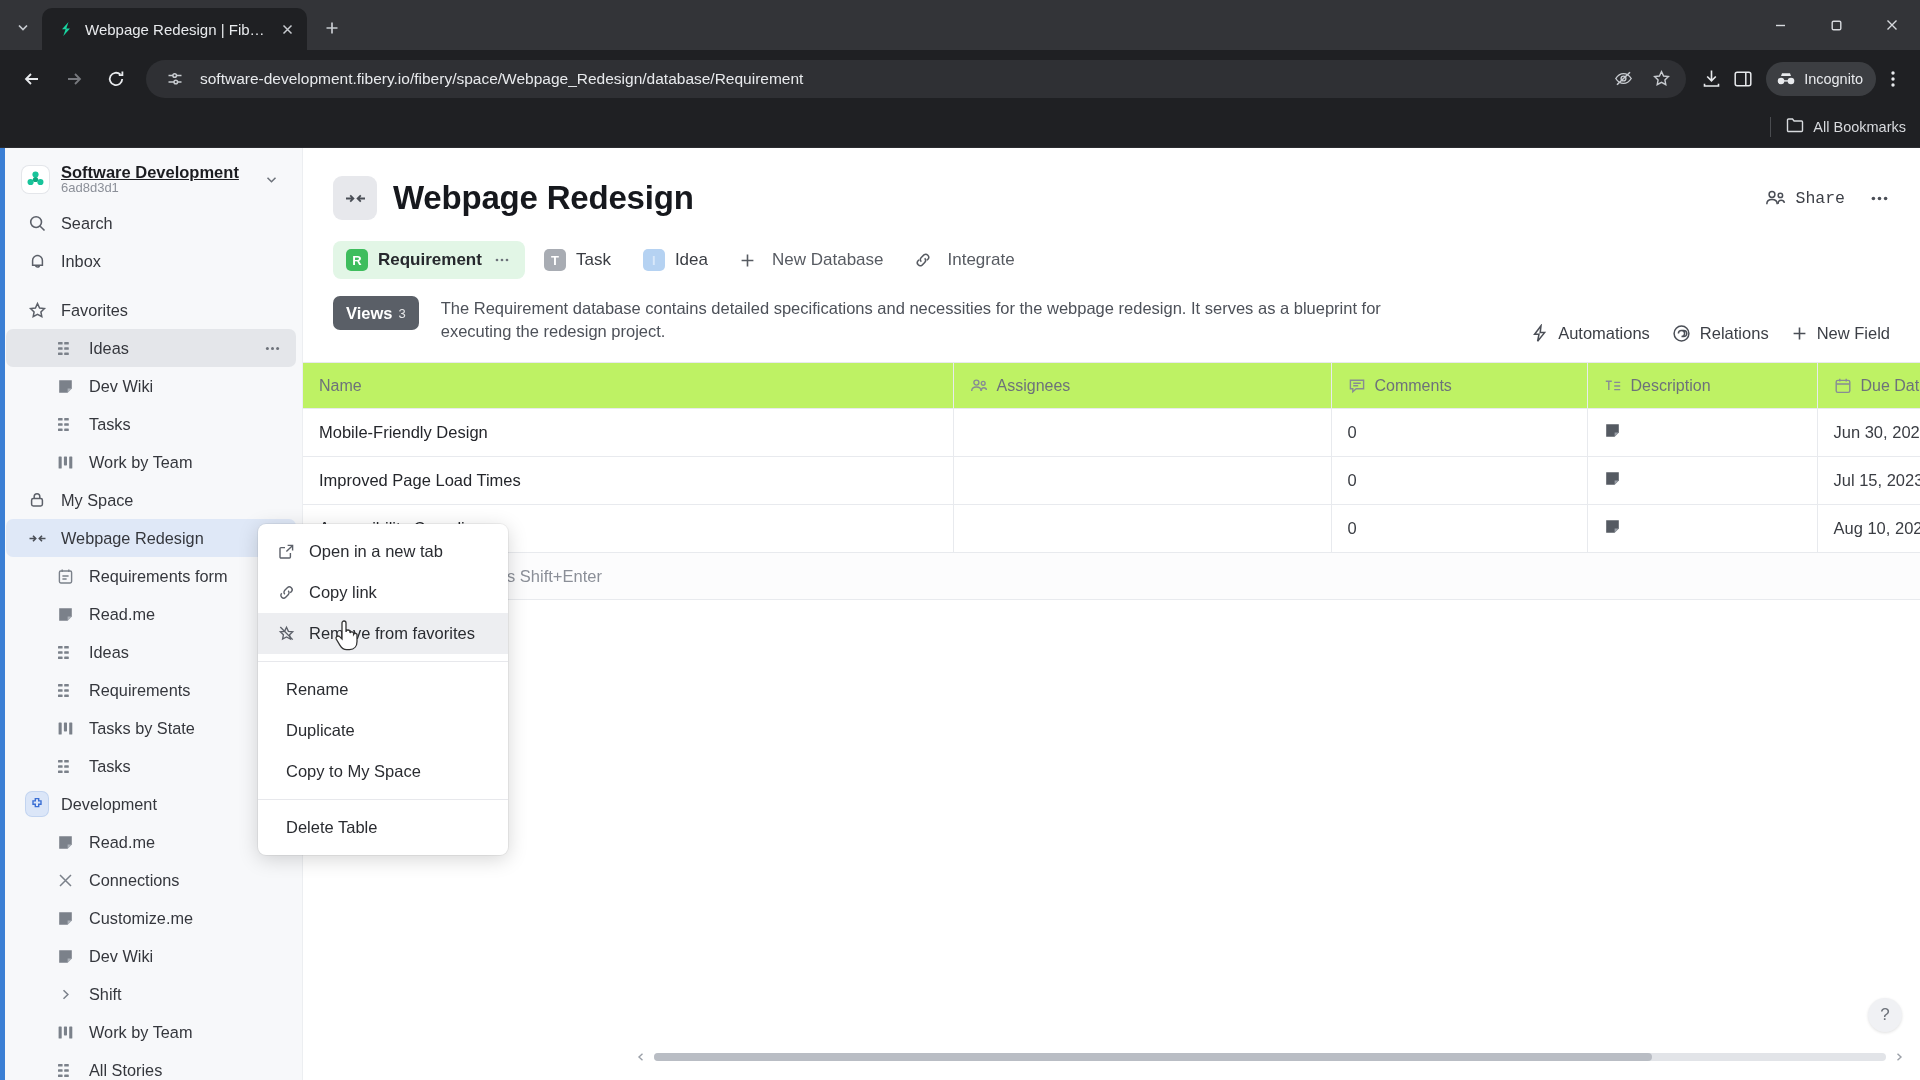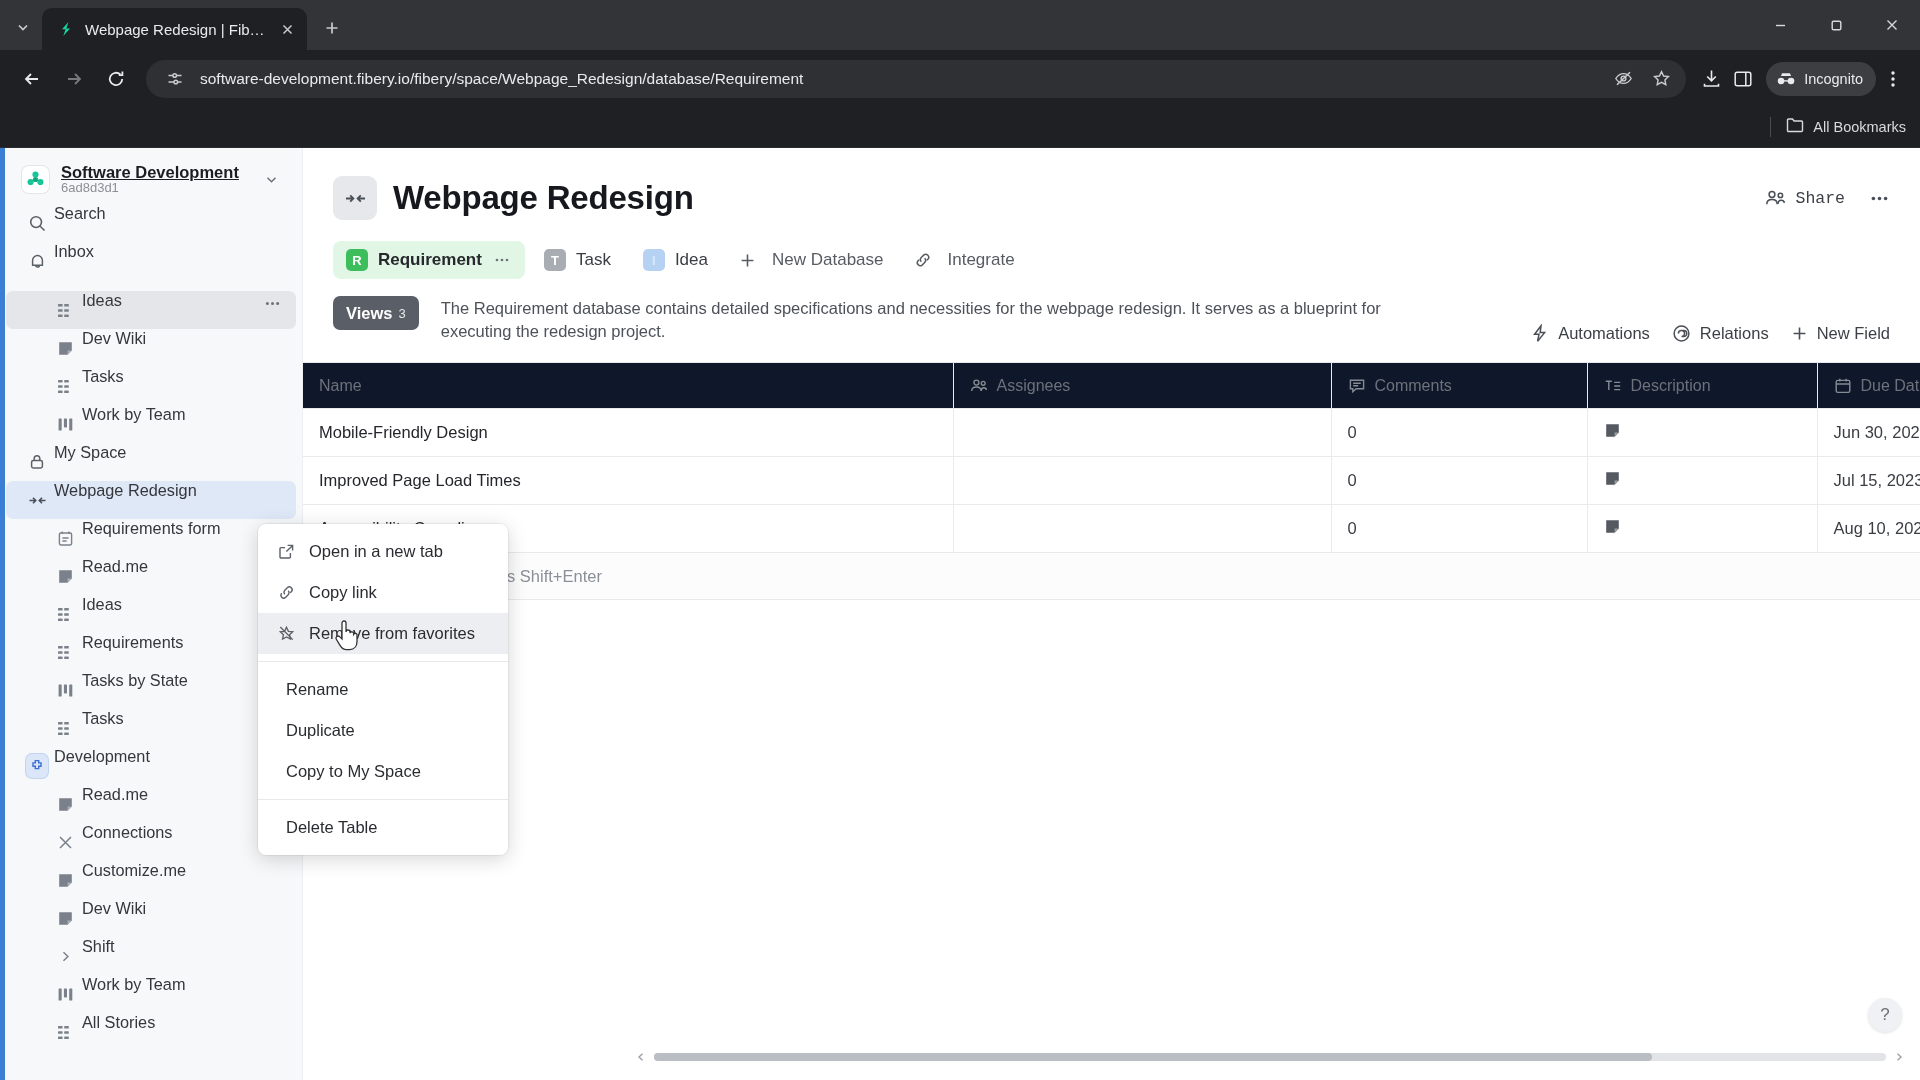--- a/index.html
+++ b/index.html
@@ -94,21 +94,21 @@
     width: 27px; height: 27px; border-radius: 7px; background: #fff;
     display: flex; align-items: center; justify-content: center; flex: 0 0 27px;
     box-shadow: 0 0 0 1px #e4e6ea;
   }
   .ws-text { flex: 1; min-width: 0; line-height: 1.12; }
   .ws-name { font-size: 16.5px; font-weight: 700; color: #1c1d21; white-space: nowrap; text-decoration: underline; }
   .ws-id { font-size: 13px; color: #8b8f98; }
   .ws-chev { width: 22px; flex: 0 0 22px; display: flex; align-items: center; justify-content: center; }
 
   .sb-row {
-    display: flex; gap: 6px; height: 38px;
+    display: flex; align-items: center; gap: 13px; height: 38px;
     padding: 0 12px 0 20px; margin: 0 6px; border-radius: 7px; cursor: pointer;
     position: relative;
   }
   .sb-row .ic { width: 22px; flex: 0 0 22px; display: flex; align-items: center; justify-content: center; }
   .sb-row .lb { font-size: 16.3px; color: #35373d; white-space: nowrap; overflow: hidden; text-overflow: ellipsis; }
   .sb-row.child { padding-left: 48px; }
   .sb-row.selected { background: #e4e6ea; }
   .sb-row.space-active { background: #dfe8f7; }
   .sb-row .dots {
     margin-left: auto; width: 24px; height: 24px; display: flex;
@@ -173,21 +173,21 @@
 
   
   .table-wrap { margin-top: 10px; position: relative; flex: 1; overflow: hidden; }
   .grid { width: 100%; border-collapse: collapse; table-layout: fixed; }
   .grid th, .grid td {
     border-top: 1px solid #e8eaee; border-bottom: 1px solid #e8eaee;
     border-right: 1px solid #e8eaee;
     height: 48px; text-align: left; font-weight: 400; padding: 0 16px;
     overflow: hidden; white-space: nowrap;
   }
-  .grid thead th { background: #0f172a; height: 46px; }
+  .grid thead th { background: #bef264; height: 46px; }
   .th-inner { display: flex; align-items: center; gap: 9px; }
   .th-inner span { font-size: 16px; color: #6d727a; }
   .cell-text { font-size: 16.5px; color: #24262b; }
   .cell-muted { font-size: 16.5px; color: #3a3d43; }
   .new-row-hint { padding: 0 16px; height: 46px; display: flex; align-items: center; }
   .new-row-hint span { font-size: 16.5px; color: #8b8f98; }
   .new-row-band { border-bottom: 1px solid #e8eaee; background: #fcfcfd; }
 
   .hscroll-track {
     position: absolute; left: 317px; right: 0; bottom: 16px; height: 14px;
@@ -389,20 +389,28 @@
         <span class="ic">
           <svg width="19" height="19" viewBox="0 0 19 19" stroke="#5c6069" stroke-width="1.5" fill="none">
               <path d="M4.6 13.2 V8.4 a4.9 4.9 0 0 1 9.8 0 V13.2 H4.6z M7.6 13.2 a1.9 1.9 0 0 0 3.8 0"></path>
             </svg>
         </span>
         <span class="lb">Inbox</span>
       </div>
 
       <div class="sb-gap"></div>
 
+      <div class="sb-row">
+        <span class="ic">
+          <svg width="19" height="19" viewBox="0 0 19 19" stroke="#5c6069" stroke-width="1.5" fill="none">
+              <path d="M9.5 2.6 L11.6 7 L16.4 7.6 L12.9 10.9 L13.8 15.6 L9.5 13.3 L5.2 15.6 L6.1 10.9 L2.6 7.6 L7.4 7Z"></path>
+            </svg>
+        </span>
+        <span class="lb">Favorites</span>
+      </div>
 
       <div class="sb-row child selected">
         <span class="ic">
           <svg width="17" height="17" viewBox="0 0 17 17" fill="#7b818a">
               <rect x="1" y="2" width="4.6" height="2.6" rx="0.6"></rect>
               <rect x="7.2" y="2" width="4.6" height="2.6" rx="0.6"></rect>
               <rect x="1" y="7.2" width="4.6" height="2.6" rx="0.6"></rect>
               <rect x="7.2" y="7.2" width="4.6" height="2.6" rx="0.6"></rect>
               <rect x="1" y="12.4" width="4.6" height="2.6" rx="0.6"></rect>
               <rect x="7.2" y="12.4" width="4.6" height="2.6" rx="0.6"></rect>

